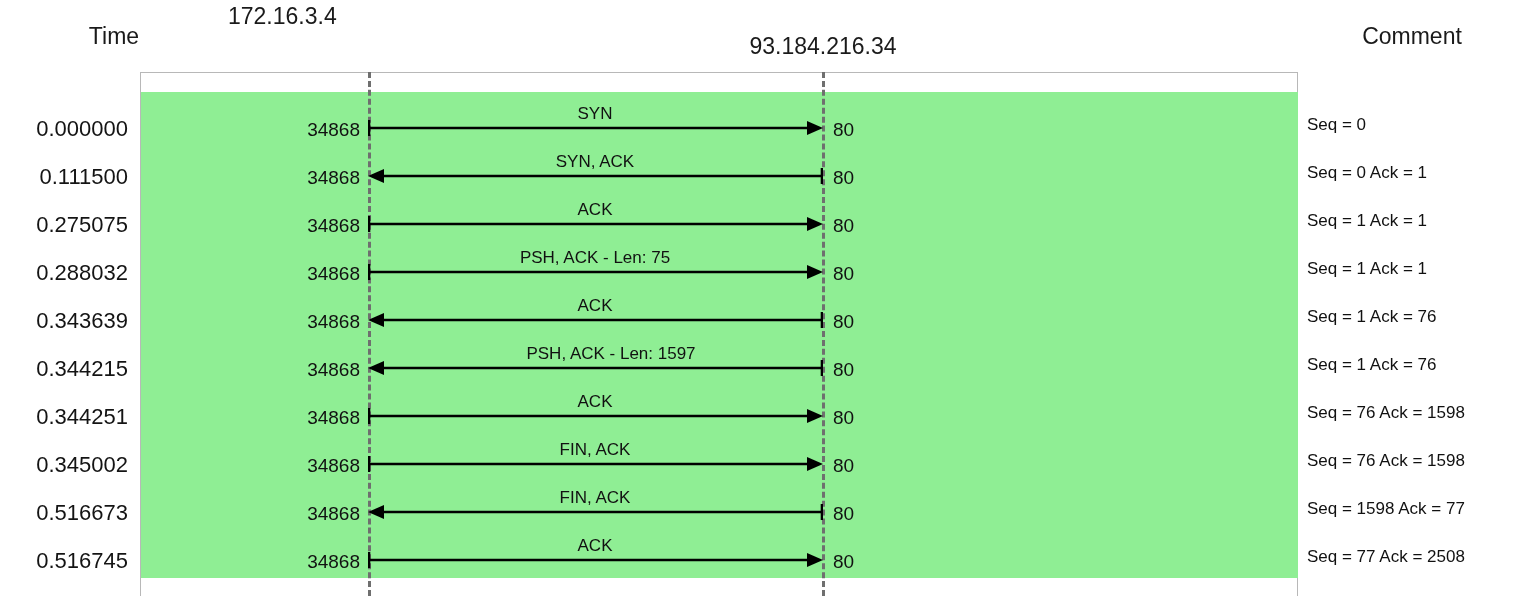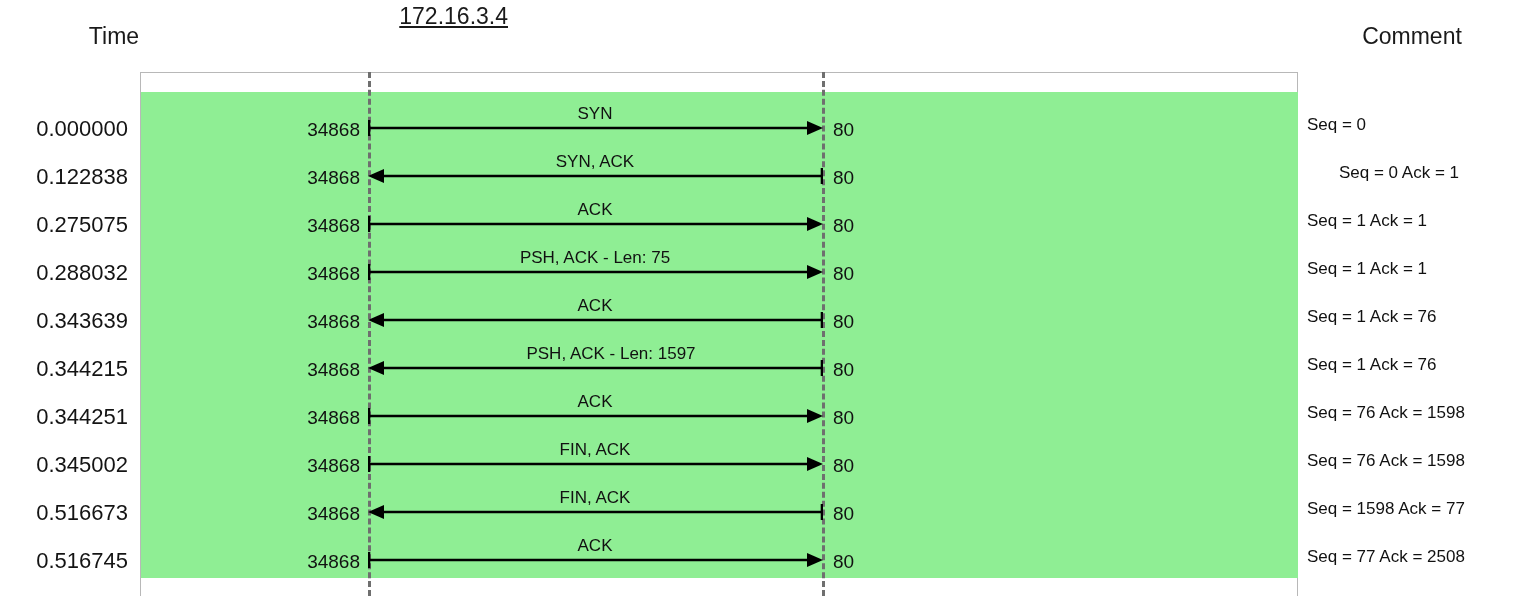--- a/index.html
+++ b/index.html
@@ -18,21 +18,21 @@
   }
 
   
   .col-header {
     position: absolute;
     font-size: 23px;
     color: #1a1a1a;
     white-space: nowrap;
   }
   #hdr-time   { left: 0px;    top: 23px;  width: 140px; text-align: center; padding-left: 44px; }
-  #hdr-nodeA  { left: 228px;  top: 3px;   width: 280px; text-align: right; text-decoration: underline; }
+  #hdr-nodeA  { left: 228px;  top: 3px;   width: 280px; text-align: left; }
   #hdr-nodeB  { left: 683px;  top: 33px;  width: 280px; text-align: center; }
   #hdr-comment{ left: 1298px; top: 23px;  width: 228px; text-align: center; }
 
   
   #frame {
     position: absolute;
     left: 140px;
     top: 72px;
     width: 1158px;
     height: 524px;
@@ -112,20 +112,21 @@
   }
   .arrow-wrap svg { display: block; }
 </style>
 </head>
 <body>
 
 <div id="root">
 
   <div id="hdr-time" class="col-header">Time</div>
   <div id="hdr-nodeA" class="col-header">172.16.3.4</div>
+  <div id="hdr-nodeB" class="col-header">93.184.216.34</div>
   <div id="hdr-comment" class="col-header">Comment</div>
 
   <div id="frame"></div>
   <div id="selection-band"></div>
 
   <div id="lifeline-a" class="lifeline"></div>
   <div id="lifeline-b" class="lifeline"></div>
 
   <div id="rows-container">
       <div class="row" style="top: 104px;">
@@ -136,32 +137,32 @@
         <div class="arrow-wrap" style="top: 14px;">
           <svg width="455" height="20" viewBox="0 0 455 20">
             <line x1="1" x2="1" y1="2" y2="18" stroke="#000000" stroke-width="2.6"></line>
             <line y1="10" y2="10" stroke="#000000" stroke-width="2.6" x1="0" x2="442"></line>
             <polygon fill="#000000" points="439,3 455,10 439,17"></polygon>
           </svg>
         </div>
         <div class="comment-label" style="top: 11px;">Seq = 0</div>
       </div>
       <div class="row" style="top: 152px;">
-        <div class="time-label" style="top: 12px;">0.122838</div>
+        <div class="time-label" style="top: 12px;">0.111500</div>
         <div class="port-left" style="top: 15px;">34868</div>
         <div class="port-right" style="top: 15px;">80</div>
         <div class="msg-label" style="top: 0px;">SYN, ACK</div>
         <div class="arrow-wrap" style="top: 14px;">
           <svg width="455" height="20" viewBox="0 0 455 20">
             <line x1="454" x2="454" y1="2" y2="18" stroke="#000000" stroke-width="2.6"></line>
             <line y1="10" y2="10" stroke="#000000" stroke-width="2.6" x1="13" x2="455"></line>
             <polygon fill="#000000" points="16,3 0,10 16,17"></polygon>
           </svg>
         </div>
-        <div class="comment-label" style="top: 11px; margin-left: 32px;">Seq = 0 Ack = 1</div>
+        <div class="comment-label" style="top: 11px;">Seq = 0 Ack = 1</div>
       </div>
       <div class="row" style="top: 200px;">
         <div class="time-label" style="top: 12px;">0.275075</div>
         <div class="port-left" style="top: 15px;">34868</div>
         <div class="port-right" style="top: 15px;">80</div>
         <div class="msg-label" style="top: 0px;">ACK</div>
         <div class="arrow-wrap" style="top: 14px;">
           <svg width="455" height="20" viewBox="0 0 455 20">
             <line x1="1" x2="1" y1="2" y2="18" stroke="#000000" stroke-width="2.6"></line>
             <line y1="10" y2="10" stroke="#000000" stroke-width="2.6" x1="0" x2="442"></line>

